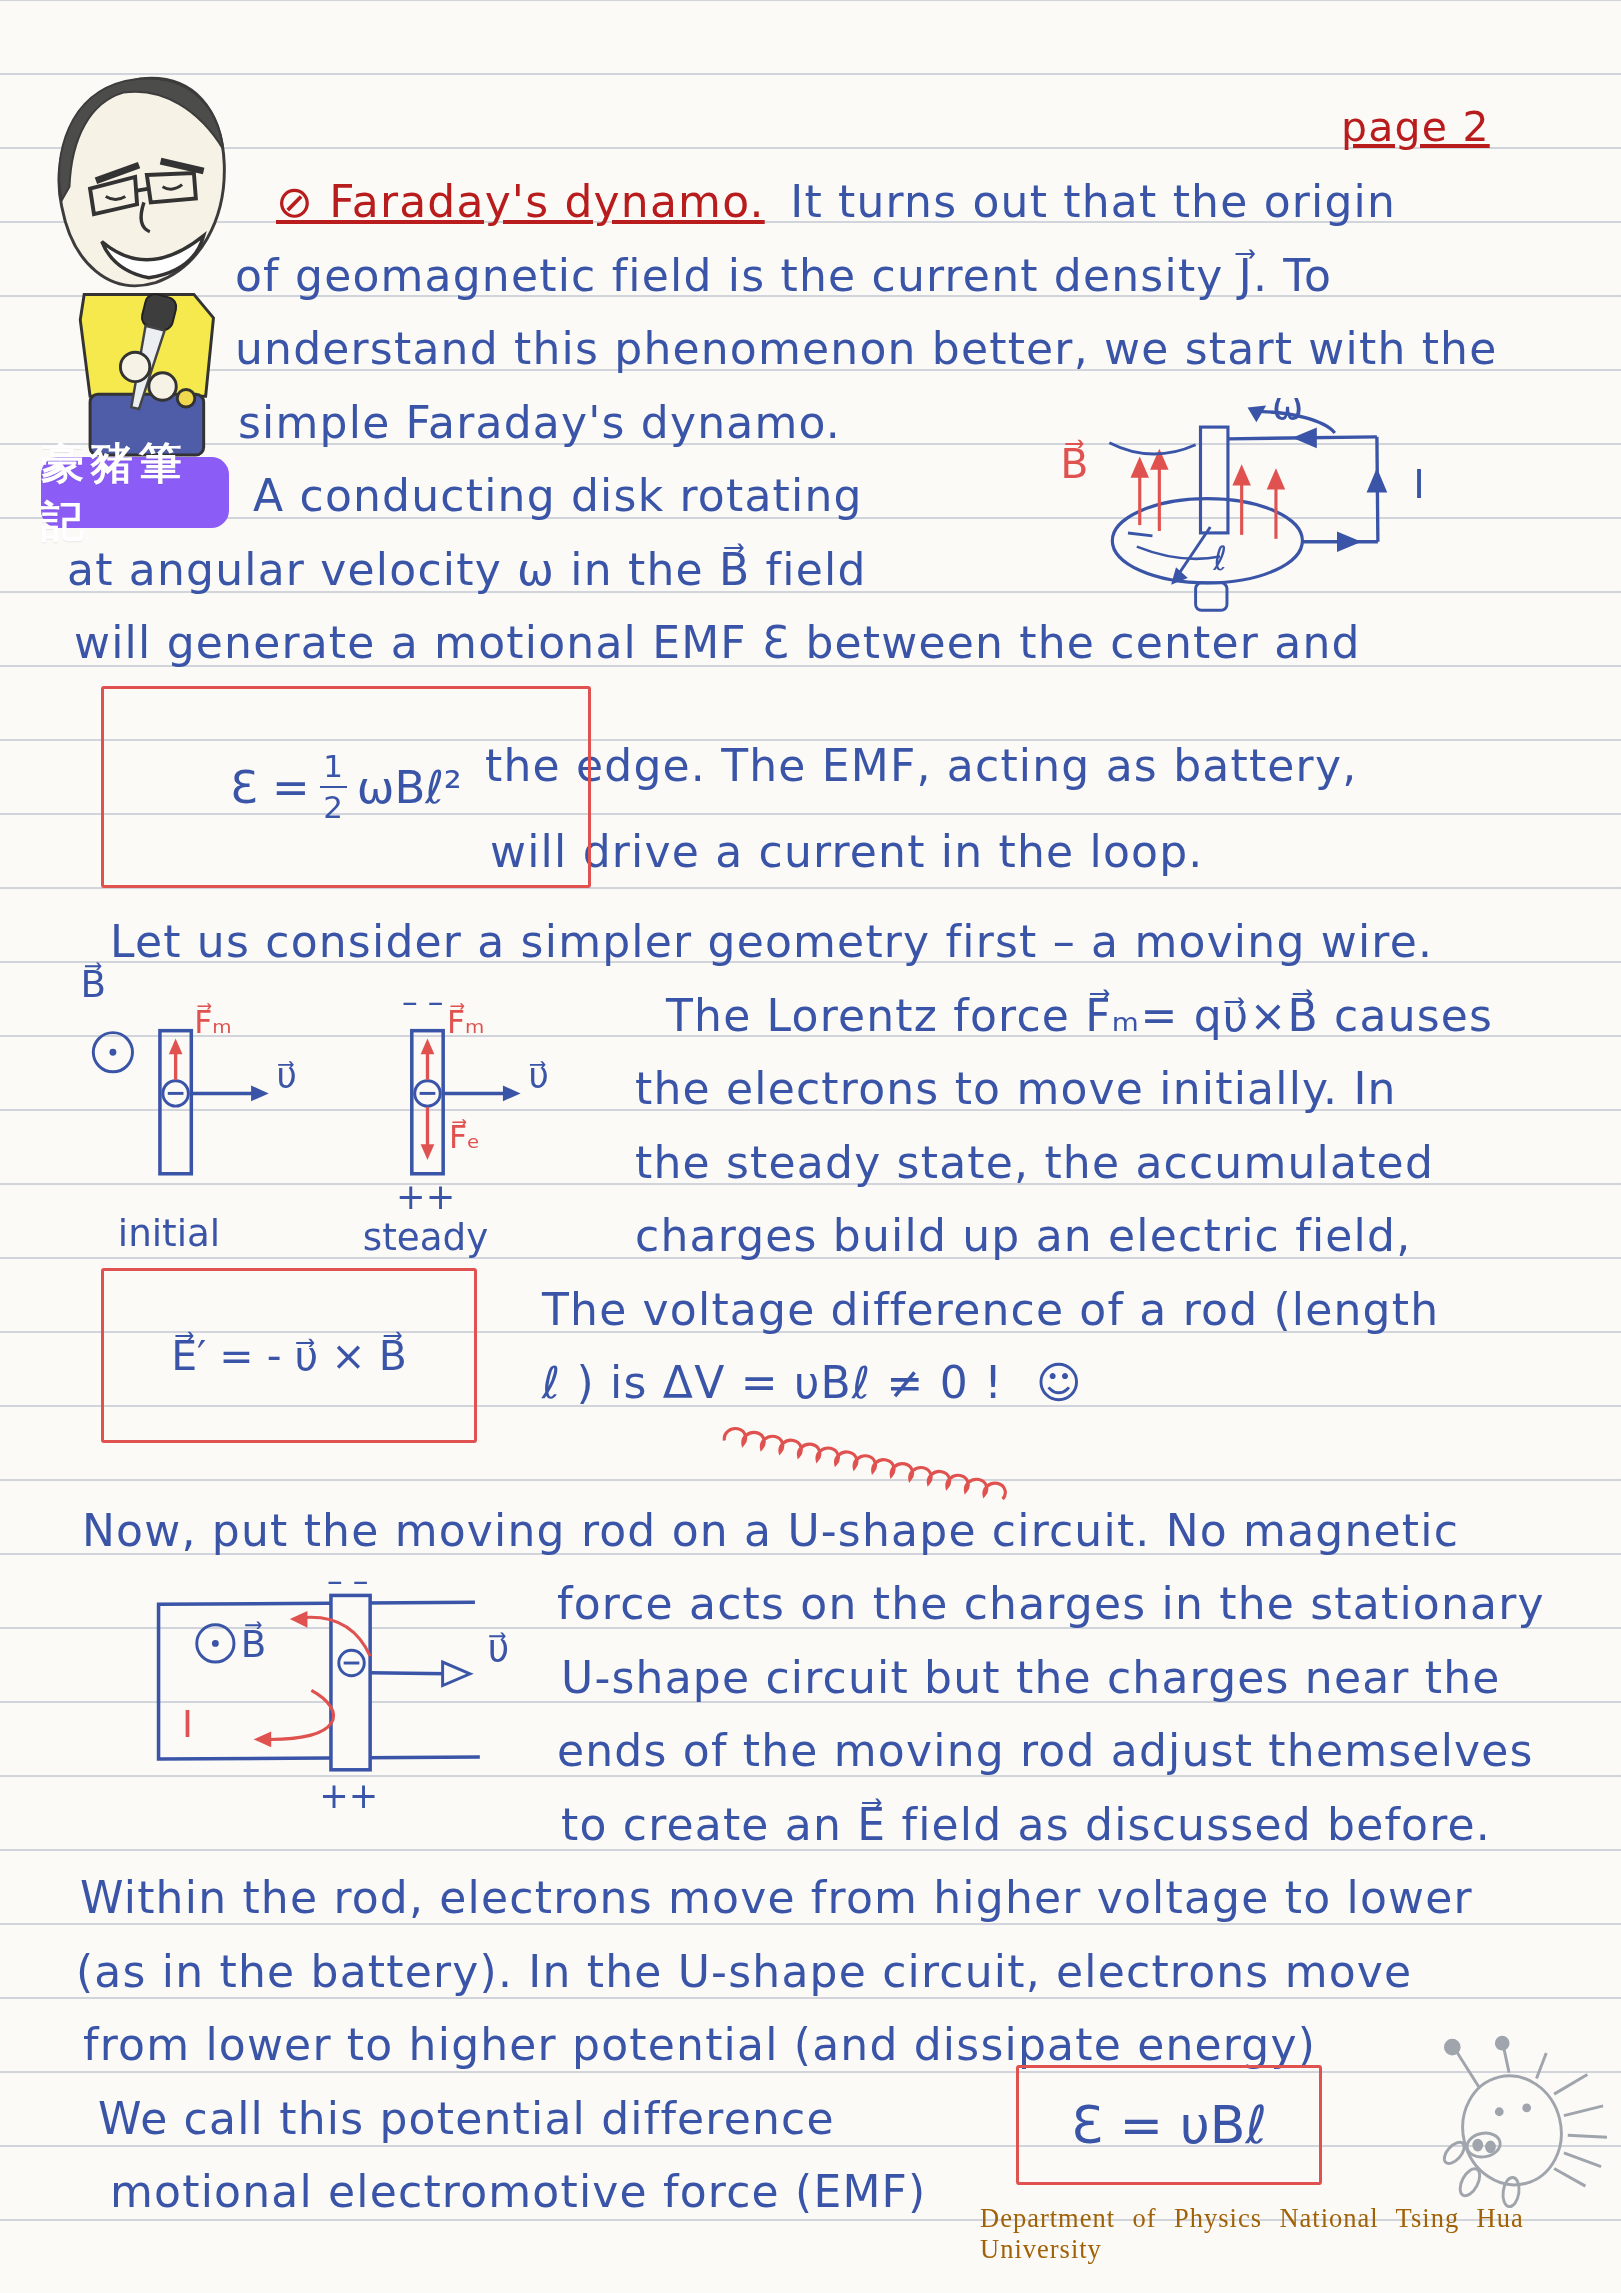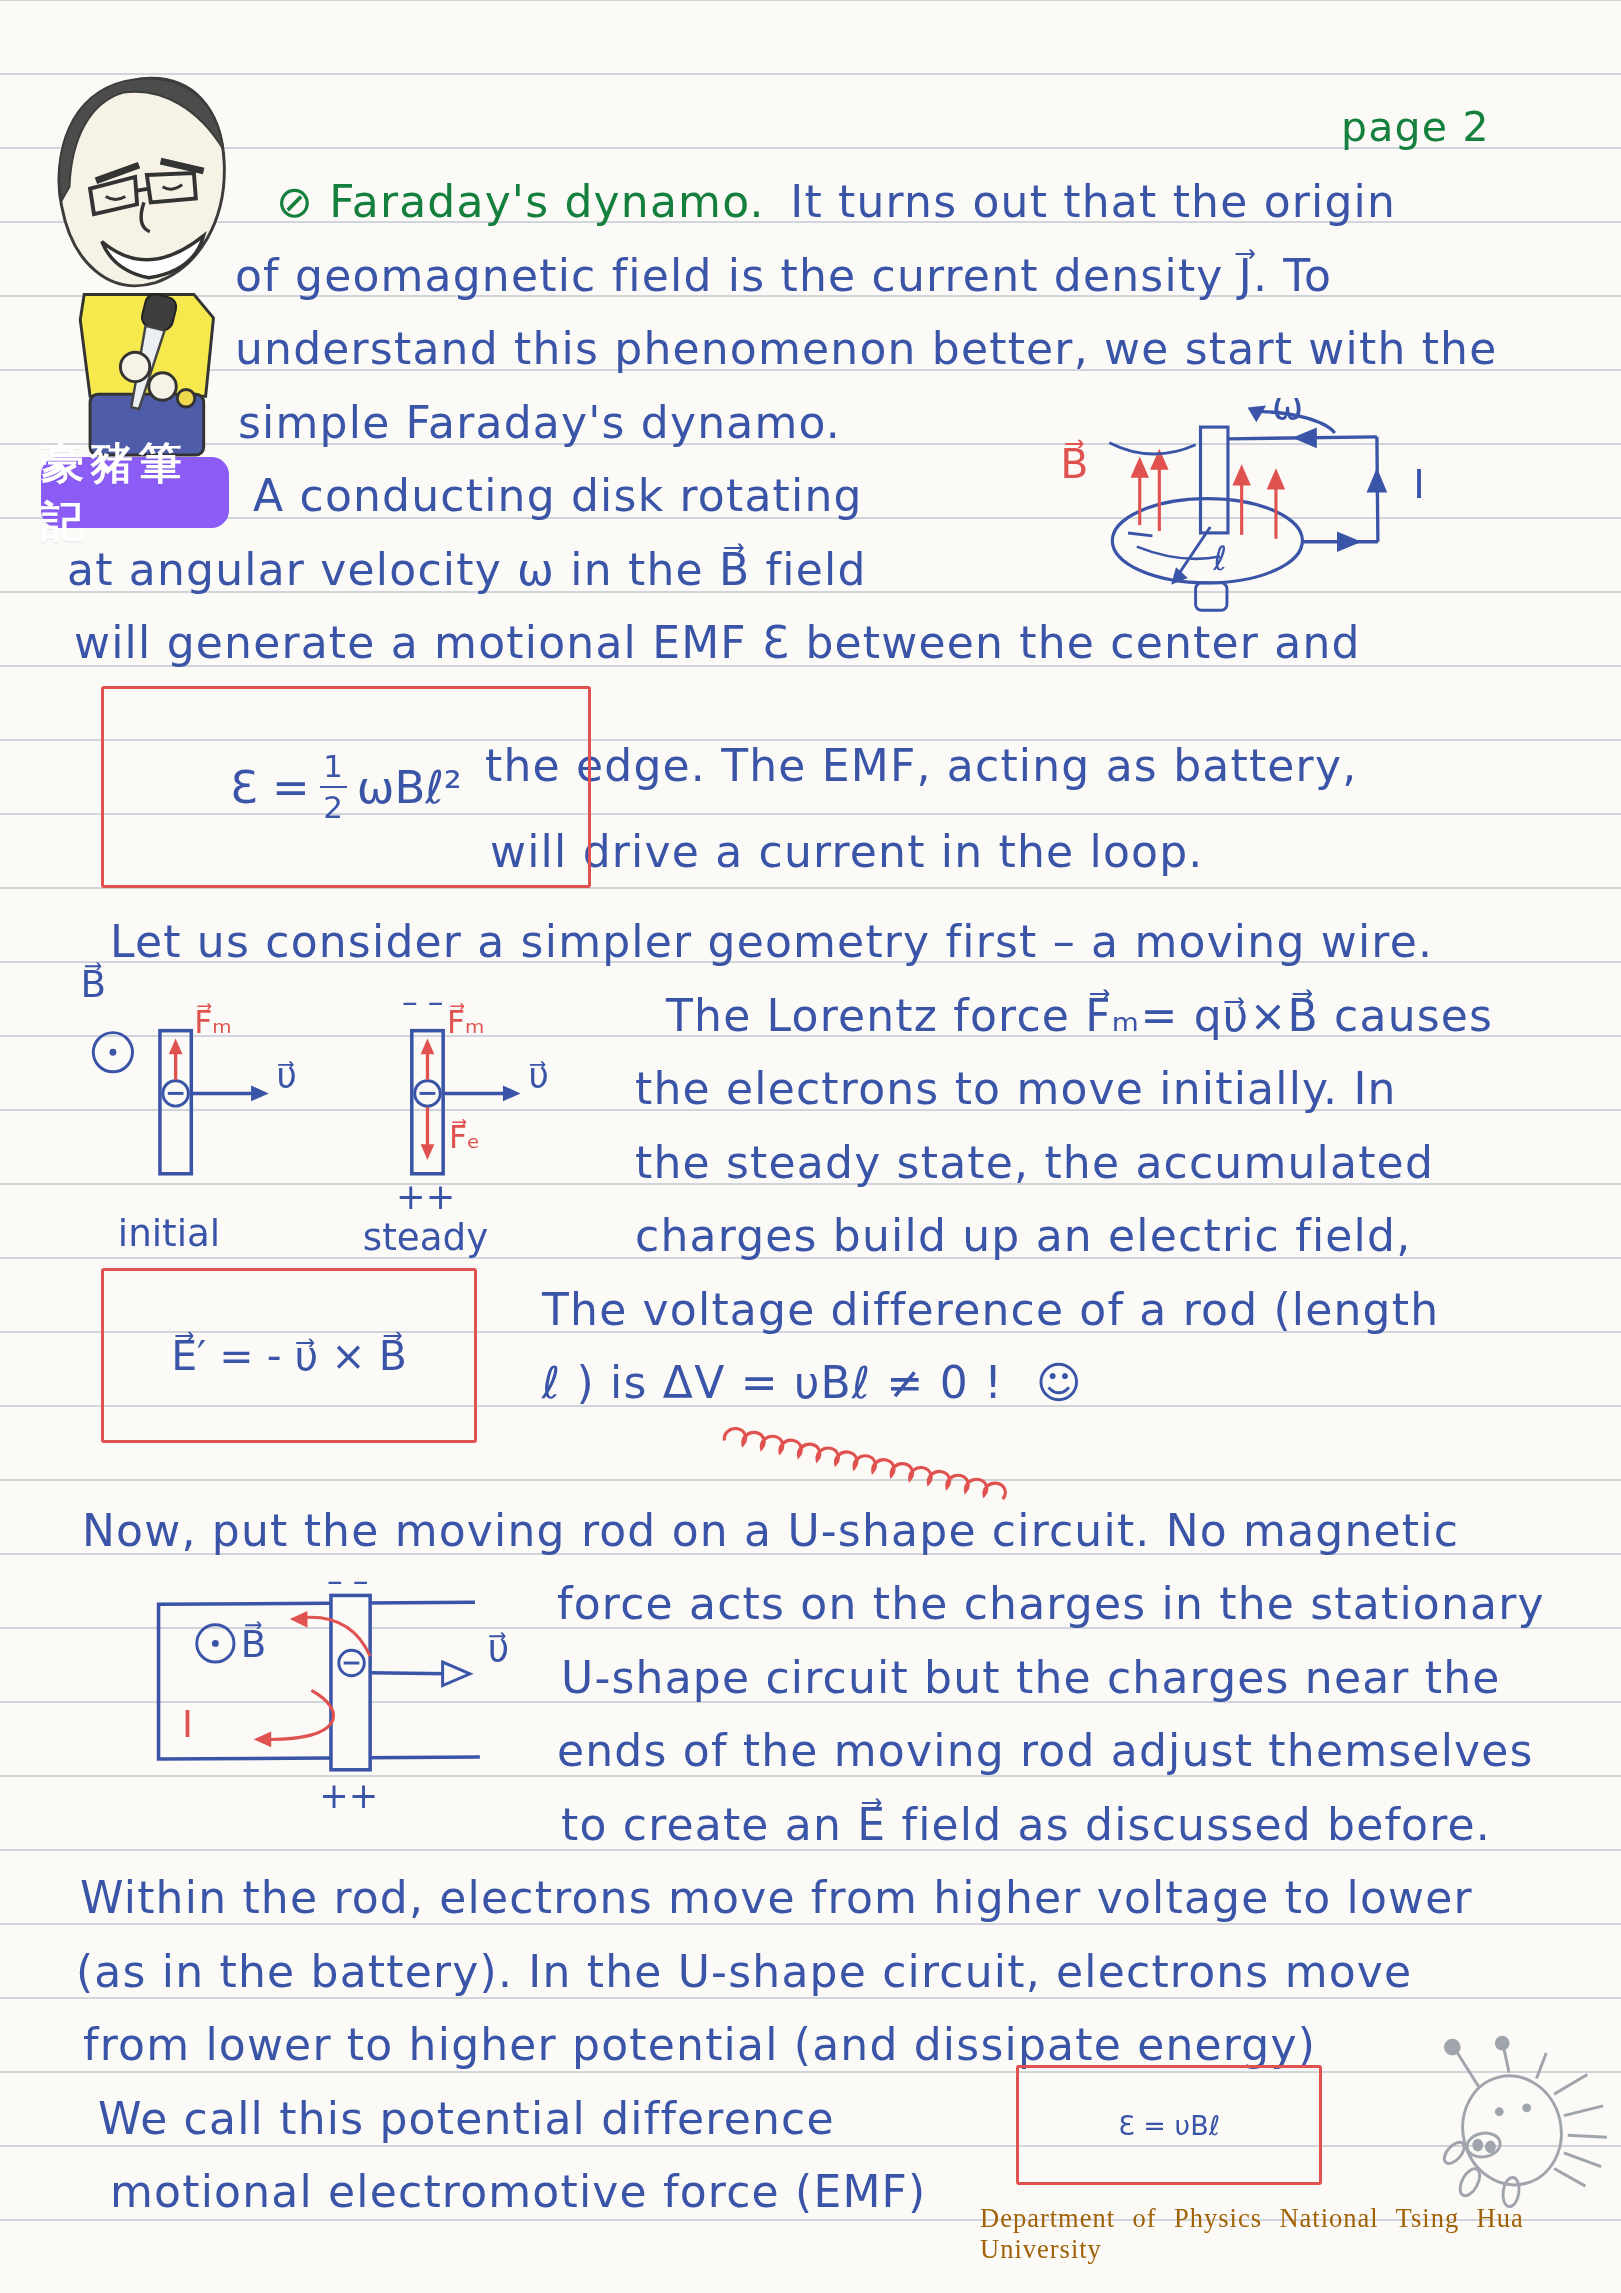--- a/index.html
+++ b/index.html
@@ -7,21 +7,21 @@
     width:1621px;height:2294px;position:relative;overflow:hidden;
     background-color:#fbfaf6;
     background-image:repeating-linear-gradient(to bottom,
       transparent 0px, transparent 72px,
       rgba(145,158,178,0.40) 72px, rgba(145,158,178,0.40) 74px);
     background-position:0 75px;
     font-family:"DejaVu Sans",sans-serif;
   }
   .hw{position:absolute;white-space:nowrap;color:#3a55a8;font-size:44px;
       letter-spacing:1.2px;line-height:1.15;}
-  .red{color:#15803d;}
+  .red{color:#b91c1c;text-decoration:underline;}
   .title-line{display:flex;gap:25.5px;}
   .fbox{position:absolute;border:3.9px solid #e0524f;border-radius:2.9px;
         display:flex;align-items:center;justify-content:center;
         color:#3a55a8;background:transparent;}
   .frac{display:inline-flex;flex-direction:column;align-items:center;
         line-height:1;font-size:31px;margin:0 9.8px;}
   .frac .bar{width:27.4px;height:2.9px;background:#3a55a8;margin:3.9px 0;}
   .badge{position:absolute;background:#8b5cf6;border-radius:17.6px;
          display:flex;align-items:center;justify-content:center;
          color:#ffffff;font-weight:bold;font-size:43px;letter-spacing:5.9px;
@@ -224,21 +224,21 @@
   <polygon points="340,113 312,101 312,125" fill="#fbfaf6" stroke="#3a55a8" stroke-width="3"></polygon>
   <text x="358" y="100" font-size="38" fill="#3a55a8">υ⃗</text>
 </svg>
 
 <div class="hw" style="left:80px;top:1873px;">Within the rod, electrons move from higher voltage to lower</div>
 <div class="hw" style="left:76px;top:1947px;">(as in the battery).  In the U-shape circuit, electrons move</div>
 <div class="hw" style="left:83px;top:2020px;">from lower to higher potential (and dissipate energy)</div>
 <div class="hw" style="left:98px;top:2094px;">We call this potential difference</div>
 <div class="hw" style="left:110px;top:2167px;">motional electromotive force (EMF)</div>
 
-<div class="fbox" style="left:1016px;top:2065px;width:300px;height:114px;font-size:27px;justify-content:center;">
+<div class="fbox" style="left:1016px;top:2065px;width:300px;height:114px;font-size:52px;justify-content:center;">
   <span>Ɛ = υBℓ</span>
 </div>
 
 <svg style="left:1419px;top:2037px;" width="186" height="172" viewBox="0 0 190 175">
   <g stroke="#a0a5ad" stroke-width="3" fill="none">
     <ellipse cx="95" cy="95" rx="50" ry="56" transform="rotate(-14 95 95)"></ellipse>
     <ellipse cx="66" cy="110" rx="17" ry="12" transform="rotate(-10 66 110)"></ellipse>
     <ellipse cx="60" cy="110" rx="4" ry="5" fill="#a0a5ad"></ellipse>
     <ellipse cx="73" cy="112" rx="4" ry="5" fill="#a0a5ad"></ellipse>
     <circle cx="82" cy="76" r="3" fill="#a0a5ad"></circle>

